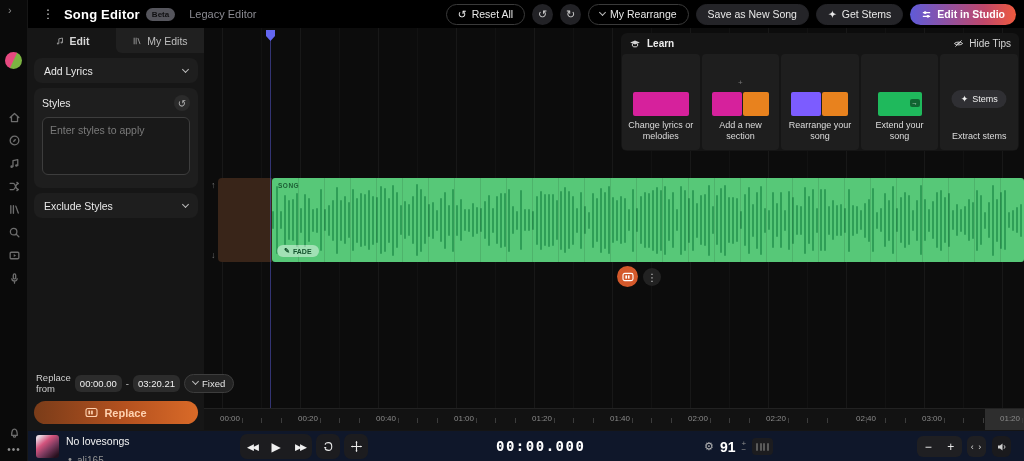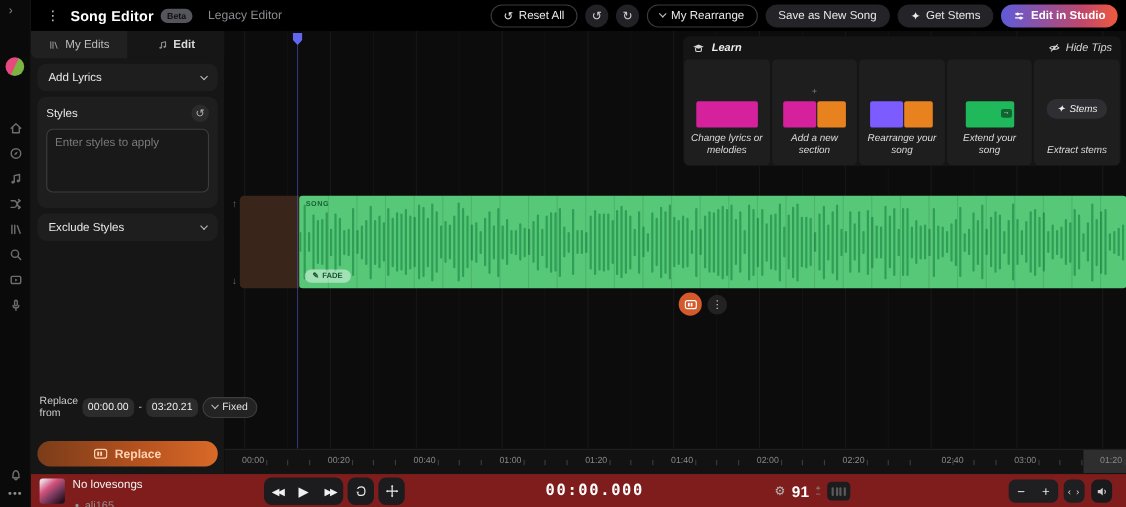--- a/index.html
+++ b/index.html
@@ -47,41 +47,41 @@
              padding:0 10px; font-size:10.5px; color:#e8e8e8; cursor:pointer; }
   .row-acc .chev { margin-left:auto; }
   .styles-card { margin:5px 6px 0 6px; background:#1e1e1e; border-radius:8px; padding:7px 8px 9px 8px; }
   .styles-head { display:flex; align-items:center; font-size:10.5px; color:#e8e8e8; margin-bottom:6px; }
   .reset-mini { margin-left:auto; width:16px; height:16px; border-radius:50%; background:#2b2b2b; color:#b5b5b5;
                 font-size:10px; display:flex; align-items:center; justify-content:center; cursor:pointer; }
   .styles-ta { width:100%; height:58px; background:#191919; border:1px solid #3d3d3d; border-radius:6px; resize:none;
                color:#ddd; font-size:10.5px; font-family:"Liberation Sans",sans-serif; padding:6px 7px; outline:none; }
   .styles-ta::placeholder { color:#7a7a7a; }
   .panel-spacer { flex:1; }
-  .replace-row { display:flex; align-items:center; gap:4px; padding:0 8px; margin-bottom:20px; font-size:9.5px; color:#cfcfcf; }
+  .replace-row { display:flex; align-items:center; gap:4px; padding:0 8px; margin-bottom:7px; font-size:9.5px; color:#cfcfcf; }
   .time-chip { background:#2c2c2c; border-radius:6px; padding:3px 5px; font-size:9.5px; color:#f0f0f0; cursor:pointer; }
   .fixed-chip { margin-left:auto; border:1px solid #3d3d3d; background:#232323; border-radius:10px; padding:3px 8px;
                 display:flex; align-items:center; gap:4px; font-size:9.5px; color:#e5e5e5; cursor:pointer; }
   .replace-btn { margin:0 6px 6px 6px; height:23px; border-radius:12px; border:none; cursor:pointer;
                  background:linear-gradient(90deg,#7a3c19,#b4511f 55%,#d96a28);
                  color:#ffd2b0; font-size:11px; font-weight:600; display:flex; align-items:center; justify-content:center; gap:6px;
                  font-family:"Liberation Sans",sans-serif; }
 
   
   .canvas { position:absolute; left:204px; top:28px; right:0; bottom:31px; background:#0c0c0c; overflow:hidden; }
   .gridline { position:absolute; top:0; bottom:22px; width:1px; background:#181818; }
   .gridline.minor { background:#121212; }
 
   .playhead-line { position:absolute; left:66px; top:2px; bottom:22px; width:1px; background:rgba(99,102,241,.45); z-index:3; }
   .playhead-cap { position:absolute; left:62px; top:2px; width:9px; height:11px; background:#6366f1; z-index:4;
                   clip-path:polygon(0 0,100% 0,100% 55%,50% 100%,0 55%); }
 
   
   .learn { position:absolute; top:5px; right:5px; width:398px; height:118px; background:#151515; border-radius:6px; z-index:6;
-           display:flex; flex-direction:column;font-style:italic; }
+           display:flex; flex-direction:column; }
   .learn-head { height:21px; display:flex; align-items:center; padding:0 8px; gap:6px; }
   .learn-title { font-size:10px; color:#ececec; font-weight:600; }
   .hide-tips { margin-left:auto; display:flex; align-items:center; gap:5px; font-size:10px; color:#d5d5d5; cursor:pointer; }
   .learn-cards { flex:1; display:flex; gap:2px; padding:0 1px 1px 1px; }
   .learn-card { flex:1; background:#1e1e1e; border-radius:4px; position:relative; cursor:pointer; }
   .card-bars { position:absolute; top:38px; left:0; right:0; display:flex; justify-content:center; gap:1px; }
   .bar { height:24px; border-radius:2px; }
   .bar.pink-wide { width:56px; background:#d6219c; }
   .bar.pink { width:30px; background:#d6219c; }
   .bar.orange { width:26px; background:#e8821e; }
@@ -111,21 +111,21 @@
   .float-kebab { position:absolute; left:439px; top:240px; width:18px; height:18px; border-radius:50%; background:#222;
                  color:#cfcfcf; font-size:10px; display:flex; align-items:center; justify-content:center; cursor:pointer; z-index:5; }
 
   
   .ruler { position:absolute; left:0; right:0; bottom:0; height:22px; background:#121212; border-top:1px solid #222; z-index:4; }
   .ruler-light { position:absolute; left:781px; top:0; width:39px; height:100%; background:#2e2e2e; }
   .ruler-label { position:absolute; top:5px; font-size:8px; color:#8a8a8a; }
   .ruler-tick { position:absolute; top:9px; width:1px; height:5px; background:#3c3c3c; }
 
   
-  .bottombar { position:absolute; left:28px; right:0; bottom:0; height:31px; background:#7f1d1d; border-top:1px solid #151515; z-index:20;text-decoration:underline; }
+  .bottombar { position:absolute; left:28px; right:0; bottom:0; height:31px; background:#0f172a; border-top:1px solid #151515; z-index:20;text-decoration:underline; }
   .thumb { position:absolute; left:8px; top:4px; width:23px; height:23px; border-radius:3px;
            background:linear-gradient(140deg,#e9d7e2 10%,#d4547e 35%,#7a3a5e 60%,#26101e 90%); }
   .song-title { position:absolute; left:38px; top:4px; font-size:10.5px; color:#f2f2f2; }
   .song-artist { position:absolute; left:38px; top:24px; font-size:10px; color:#929292; display:flex; align-items:center; gap:3px; }
   .transport { position:absolute; left:212px; top:3px; height:25px; display:flex; align-items:center; gap:4px; }
   .tr-group { height:25px; background:#1c1c1f; border-radius:7px; display:flex; align-items:center; }
   .tr-btn { width:24px; height:25px; display:flex; align-items:center; justify-content:center; color:#f0f0f0; cursor:pointer; font-size:9px; }
   .tr-btn.play { font-size:12px; }
   .sq-btn { width:24px; height:25px; background:#1c1c1f; border-radius:7px; display:flex; align-items:center; justify-content:center; cursor:pointer; }
   .time-display { position:absolute; left:468px; top:7px; font-family:"DejaVu Sans Mono",monospace; font-size:14px;
@@ -224,37 +224,37 @@
               <circle cx="7.5" cy="8" r="1.5" fill="#fff"></circle>
             </svg>
           </span>
         <span>Edit in Studio</span>
       </div>
     </div>
   </div>
 
   <div class="panel">
     <div class="tabs">
-      <div class="tab inactive">
-        <span style="display:flex">
-            <svg width="10" height="10" viewBox="0 0 12 12">
-              <path class="i" d="M2.6 2.5 V9.5 M5 2.5 V9.5 M7.2 2.9 L9.5 9.3"></path>
-            </svg>
-          </span>
-        <span>My Edits</span>
-      </div>
       <div class="tab active">
         <span style="display:flex">
             <svg width="10" height="10" viewBox="0 0 12 12">
               <path class="i" d="M4.6 8.8 V3.4 L9 2.4 V7.8"></path>
               <circle class="if" cx="3.4" cy="8.9" r="1.2"></circle>
               <circle class="if" cx="7.8" cy="7.9" r="1.2"></circle>
             </svg>
           </span>
         <span>Edit</span>
+      </div>
+      <div class="tab inactive">
+        <span style="display:flex">
+            <svg width="10" height="10" viewBox="0 0 12 12">
+              <path class="i" d="M2.6 2.5 V9.5 M5 2.5 V9.5 M7.2 2.9 L9.5 9.3"></path>
+            </svg>
+          </span>
+        <span>My Edits</span>
       </div>
     </div>
 
     <div class="row-acc">
       <span>Add Lyrics</span>
       <span class="chev"></span>
     </div>
 
     <div class="styles-card">
       <div class="styles-head">

